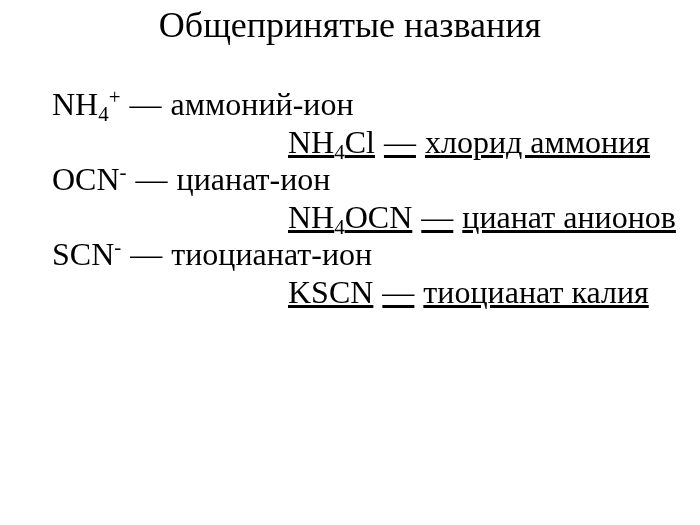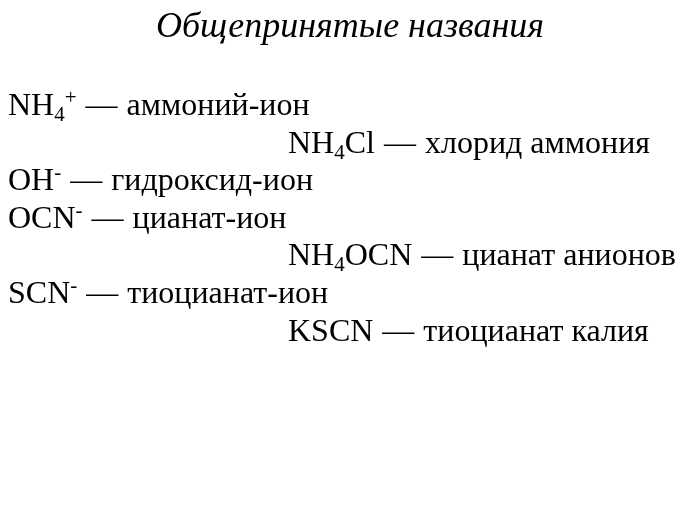--- a/index.html
+++ b/index.html
@@ -18,36 +18,37 @@
     width: 700px;
     height: 525px;
     position: relative;
   }
   .title {
     padding-top: 4px;
     text-align: center;
     font-size: 36px;
     line-height: 42px;
     white-space: nowrap;
-    font-style: italic;
   }
   .content {
     margin-top: 40px;
   }
   .line {
     font-size: 32px;
     line-height: 37.6px;
     height: 37.6px;
     white-space: nowrap;
   }
   .line.ion {
     padding-left: 8px;
+    margin-left: 44px;
   }
   .line.compound {
     padding-left: 288px;
+    text-decoration: underline;
   }
   .formula sub {
     font-size: 21px;
     line-height: 0;
     vertical-align: -6px;
   }
   .formula sup {
     font-size: 21px;
     line-height: 0;
     vertical-align: 11px;
@@ -68,23 +69,20 @@
   <div class="content">
 
     <div class="line ion">
       <span class="formula"><span>NH</span><sub>4</sub><span></span><sup>+</sup></span><span class="dash">—</span><span class="name">аммоний-ион</span>
     </div>
 
     <div class="line compound">
       <span class="formula"><span>NH</span><sub>4</sub><span>Cl</span><sup></sup></span><span class="dash">—</span><span class="name">хлорид аммония</span>
     </div>
 
-    <div class="line ion">
-      <span class="formula"><span>OH</span><sub></sub><span></span><sup>-</sup></span><span class="dash">—</span><span class="name">гидроксид-ион</span>
-    </div>
 
 
 
 
     <div class="line ion">
       <span class="formula"><span>OCN</span><sub></sub><span></span><sup>-</sup></span><span class="dash">—</span><span class="name">цианат-ион</span>
     </div>
 
     <div class="line compound">
       <span class="formula"><span>NH</span><sub>4</sub><span>OCN</span><sup></sup></span><span class="dash">—</span><span class="name">цианат анионов</span>

